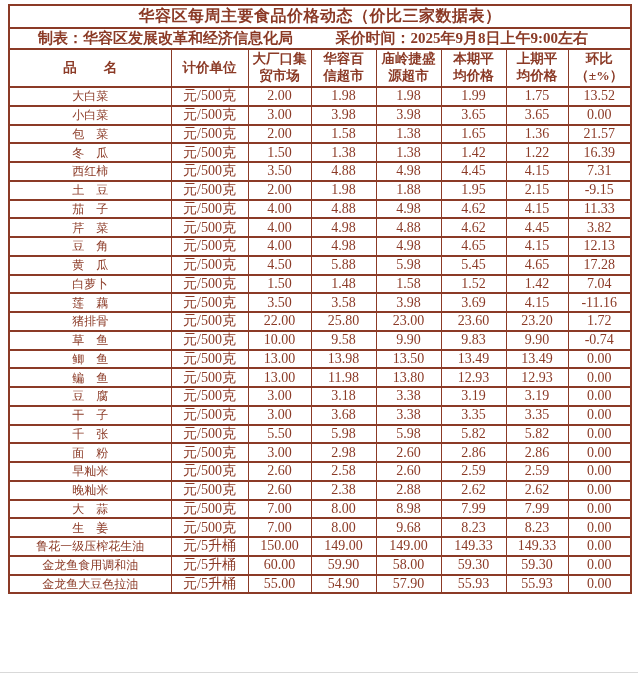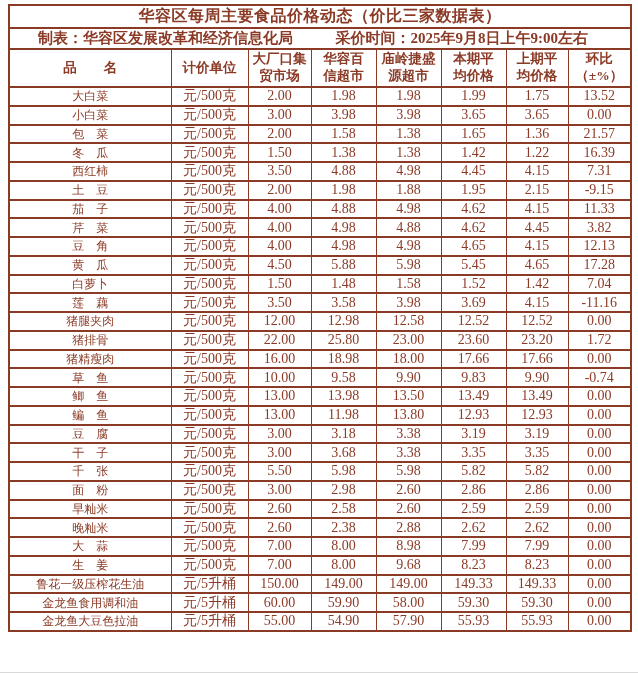--- a/index.html
+++ b/index.html
@@ -240,48 +240,28 @@
           <td class="name-cell">莲　藕</td>
           <td>元/500克</td>
           <td>3.50</td>
           <td>3.58</td>
           <td>3.98</td>
           <td>3.69</td>
           <td>4.15</td>
           <td>-11.16</td>
         </tr>
         <tr>
-          <td class="name-cell">猪腿夹肉</td>
-          <td>元/500克</td>
-          <td>12.00</td>
-          <td>12.98</td>
-          <td>12.58</td>
-          <td>12.52</td>
-          <td>12.52</td>
-          <td>0.00</td>
-        </tr>
-        <tr>
           <td class="name-cell">猪排骨</td>
           <td>元/500克</td>
           <td>22.00</td>
           <td>25.80</td>
           <td>23.00</td>
           <td>23.60</td>
           <td>23.20</td>
           <td>1.72</td>
-        </tr>
-        <tr>
-          <td class="name-cell">猪精瘦肉</td>
-          <td>元/500克</td>
-          <td>16.00</td>
-          <td>18.98</td>
-          <td>18.00</td>
-          <td>17.66</td>
-          <td>17.66</td>
-          <td>0.00</td>
         </tr>
         <tr>
           <td class="name-cell">草　鱼</td>
           <td>元/500克</td>
           <td>10.00</td>
           <td>9.58</td>
           <td>9.90</td>
           <td>9.83</td>
           <td>9.90</td>
           <td>-0.74</td>

